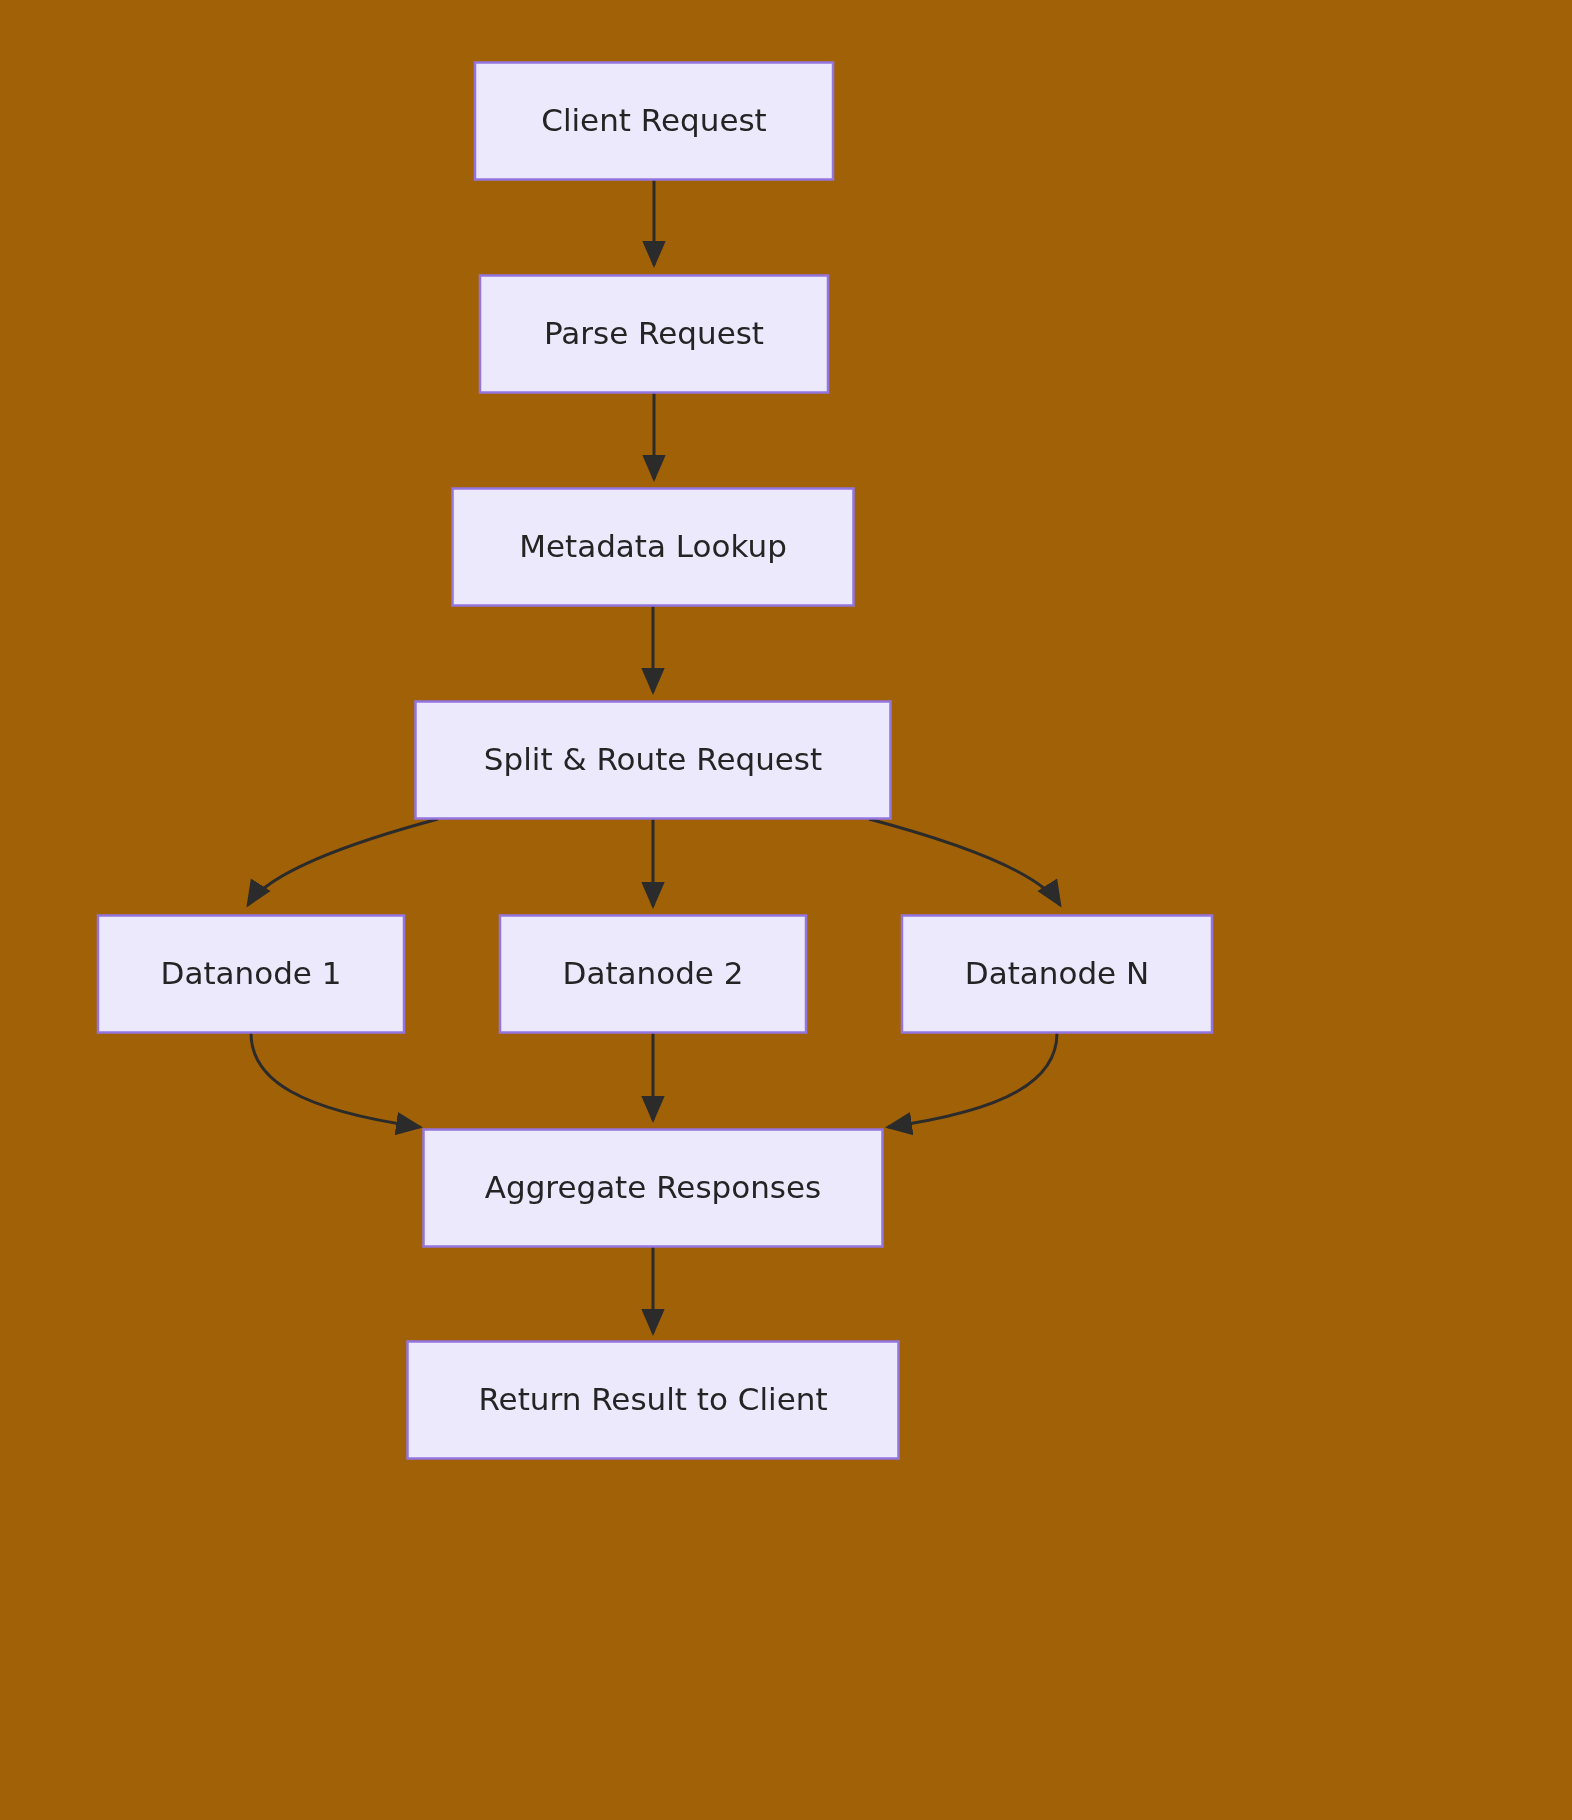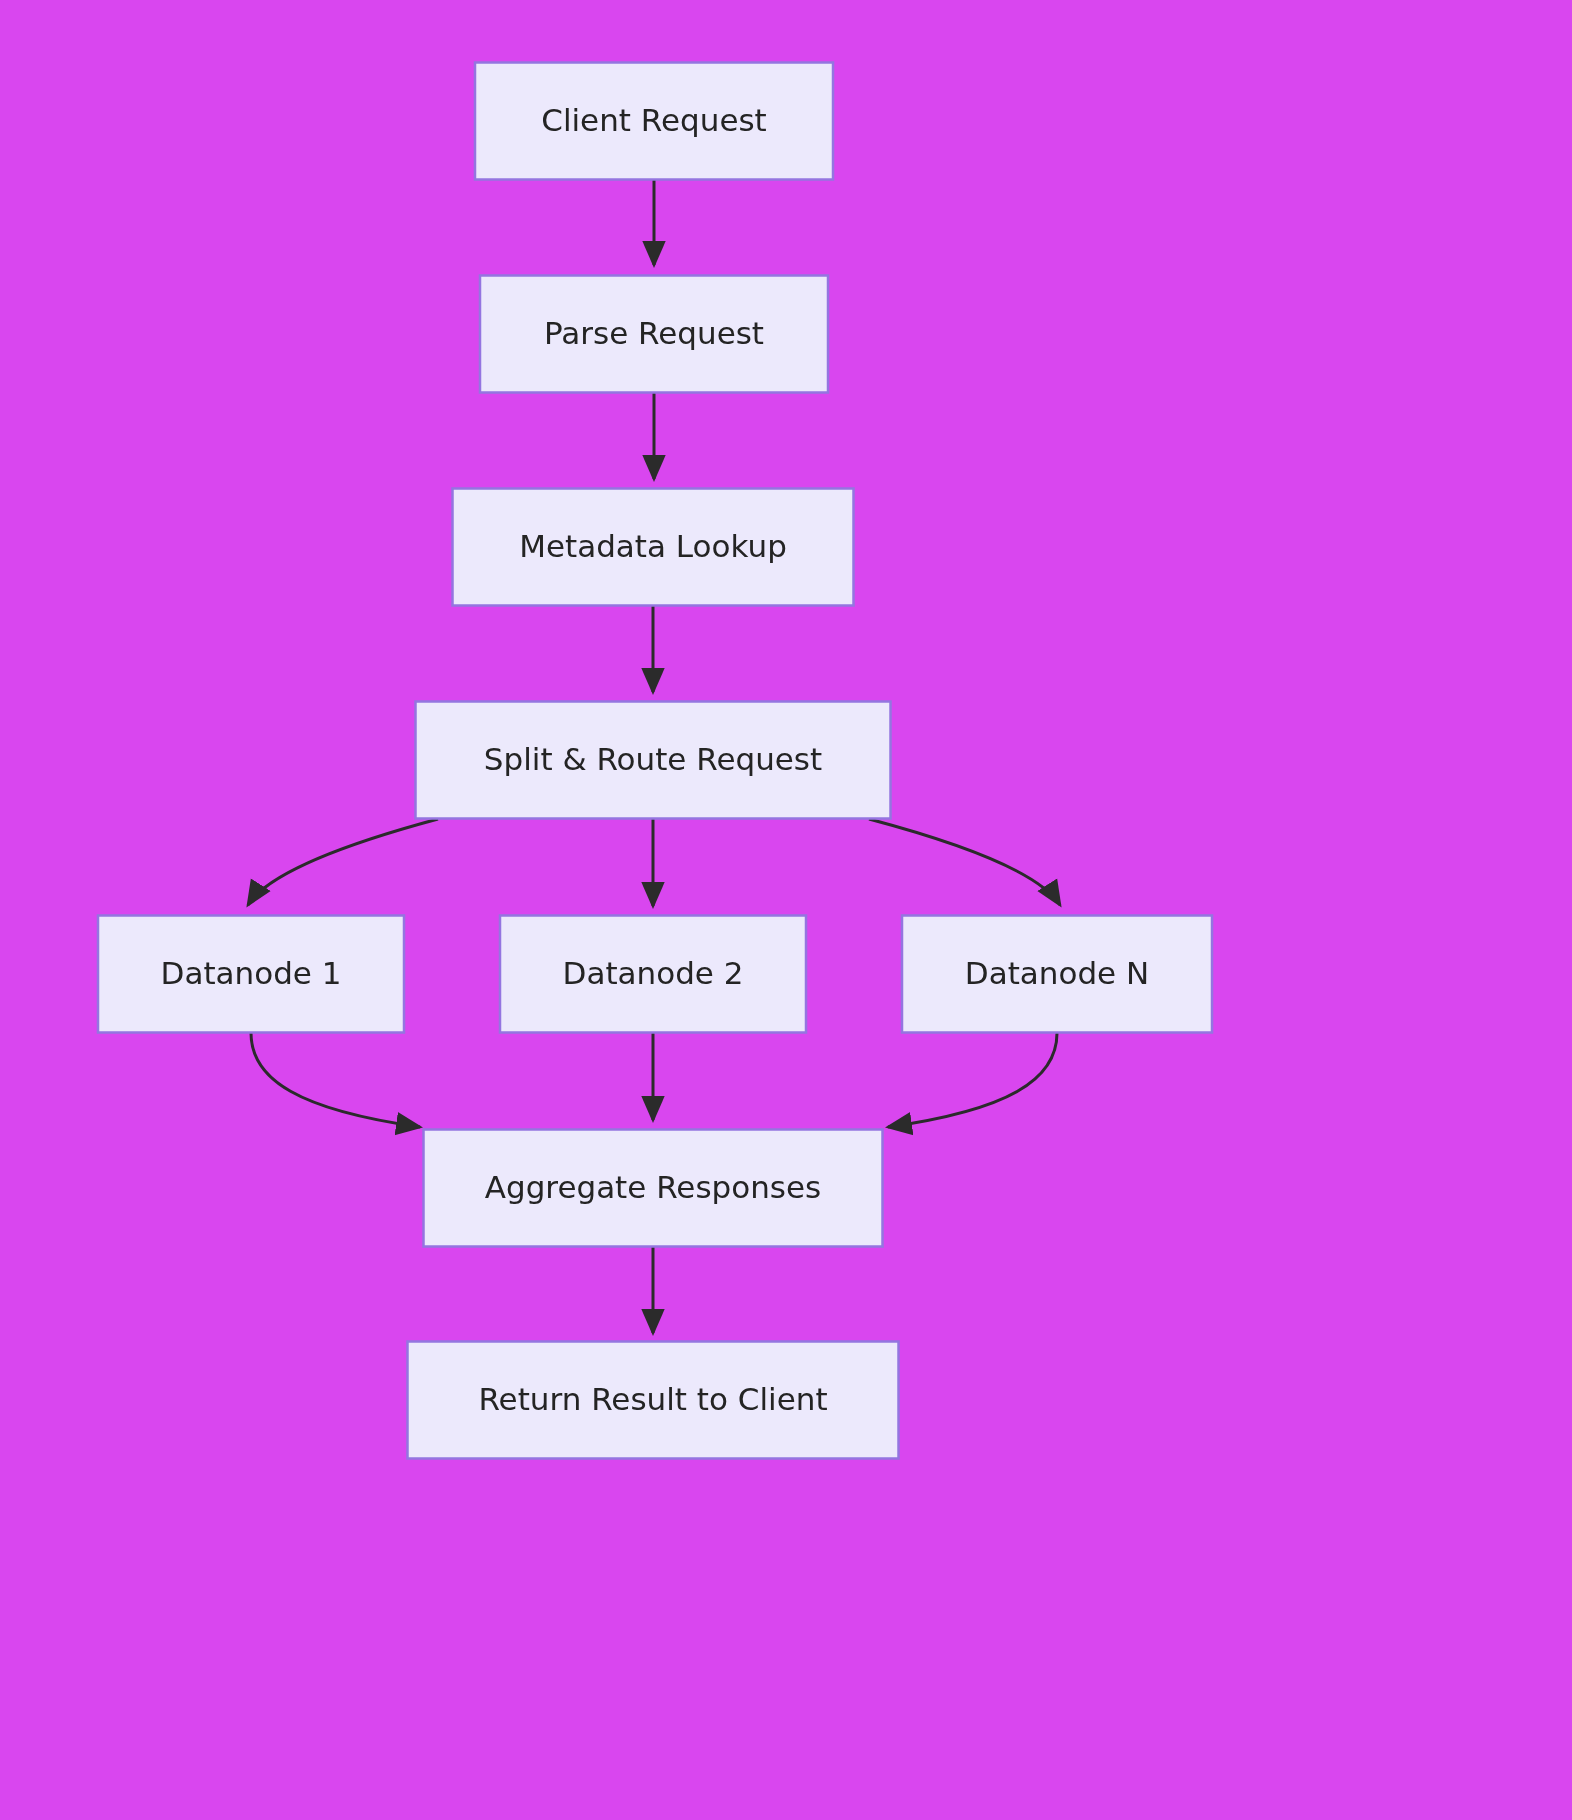--- a/index.html
+++ b/index.html
@@ -10,21 +10,21 @@
   body {
     width: 1572px;
     height: 1820px;
     font-family: "DejaVu Sans", sans-serif;
     overflow: hidden;
   }
   #flowchart-root {
     position: relative;
     width: 1572px;
     height: 1820px;
-    background: #d946ef;
+    background: #a16207;
   }
   svg#flow-svg {
     display: block;
     width: 1572px;
     height: 1820px;
   }
   .node-rect {
     fill: #ece9fc;
     stroke: #9475e0;
     stroke-width: 2.5;

